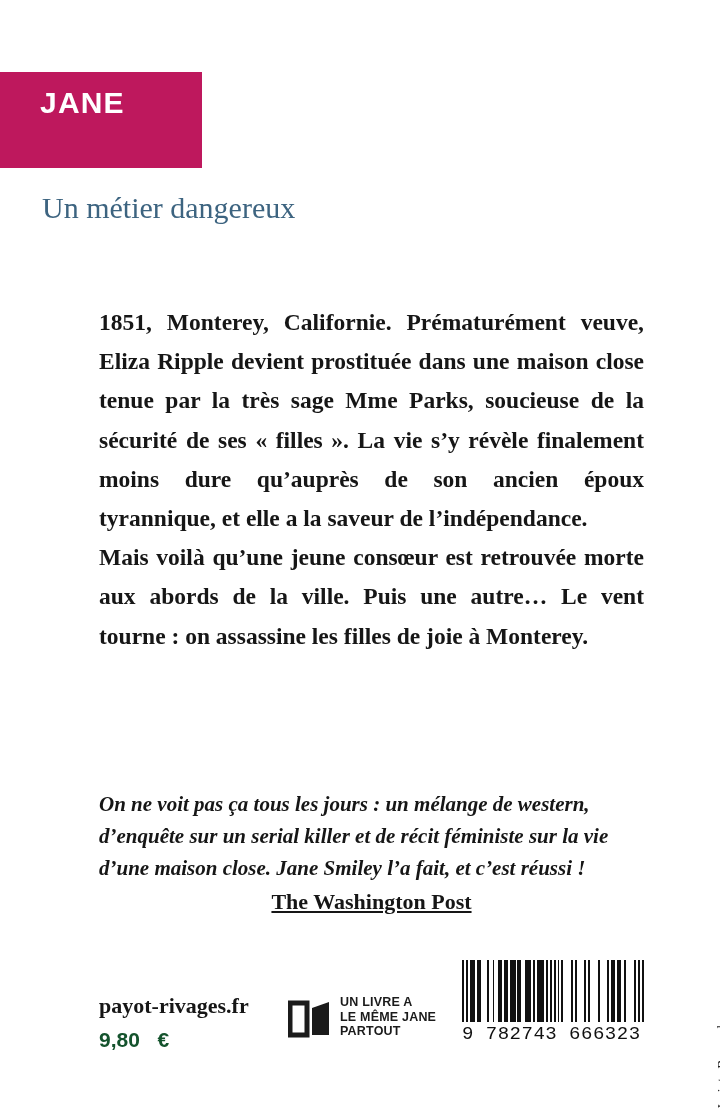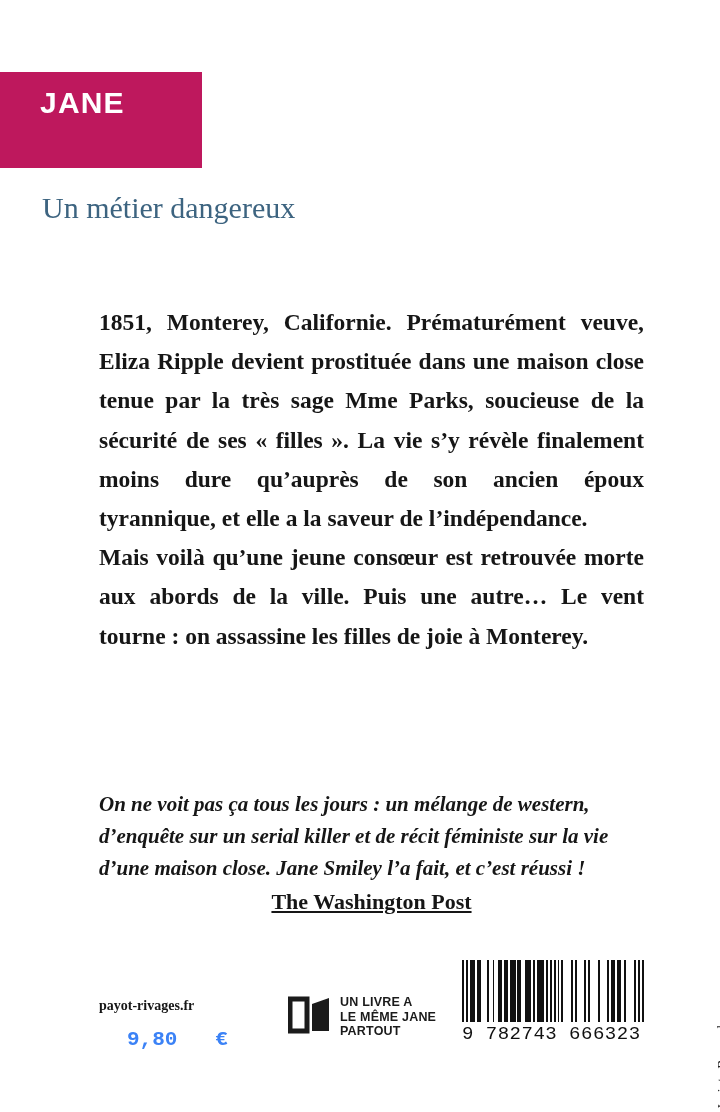--- a/index.html
+++ b/index.html
@@ -97,45 +97,44 @@
     text-decoration: underline;
   }
 
   
   #publisher-url {
     position: absolute;
     left: 99px;
     top: 993px;
     font-family: "Liberation Serif", serif;
     font-weight: bold;
-    font-size: 14px;
+    font-size: 22px;
     line-height: 26px;
     color: #161616;
     white-space: nowrap;
   }
   #price {
     position: absolute;
     left: 99px;
     top: 1027px;
-    font-family: Liberation Mono, monospace;
+    font-family: Liberation Sans, sans-serif;
     font-weight: bold;
     font-size: 21px;
     line-height: 26px;
-    color: #3b82f6;
+    color: #14532d;
     white-space: pre;
-    margin-left: 28px;
   }
 
   
   #fixed-price-logo {
     position: absolute;
     left: 288px;
     top: 995px;
     display: flex;
-    align-items: flex-start;
+    align-items: flex-end;
     gap: 9px;
   }
   #fixed-price-logo .book-mark {
     width: 43px;
     height: 40px;
     flex: 0 0 auto;
   }
   #fixed-price-logo .logo-text {
     font-family: "Liberation Sans", sans-serif;
     font-weight: bold;

